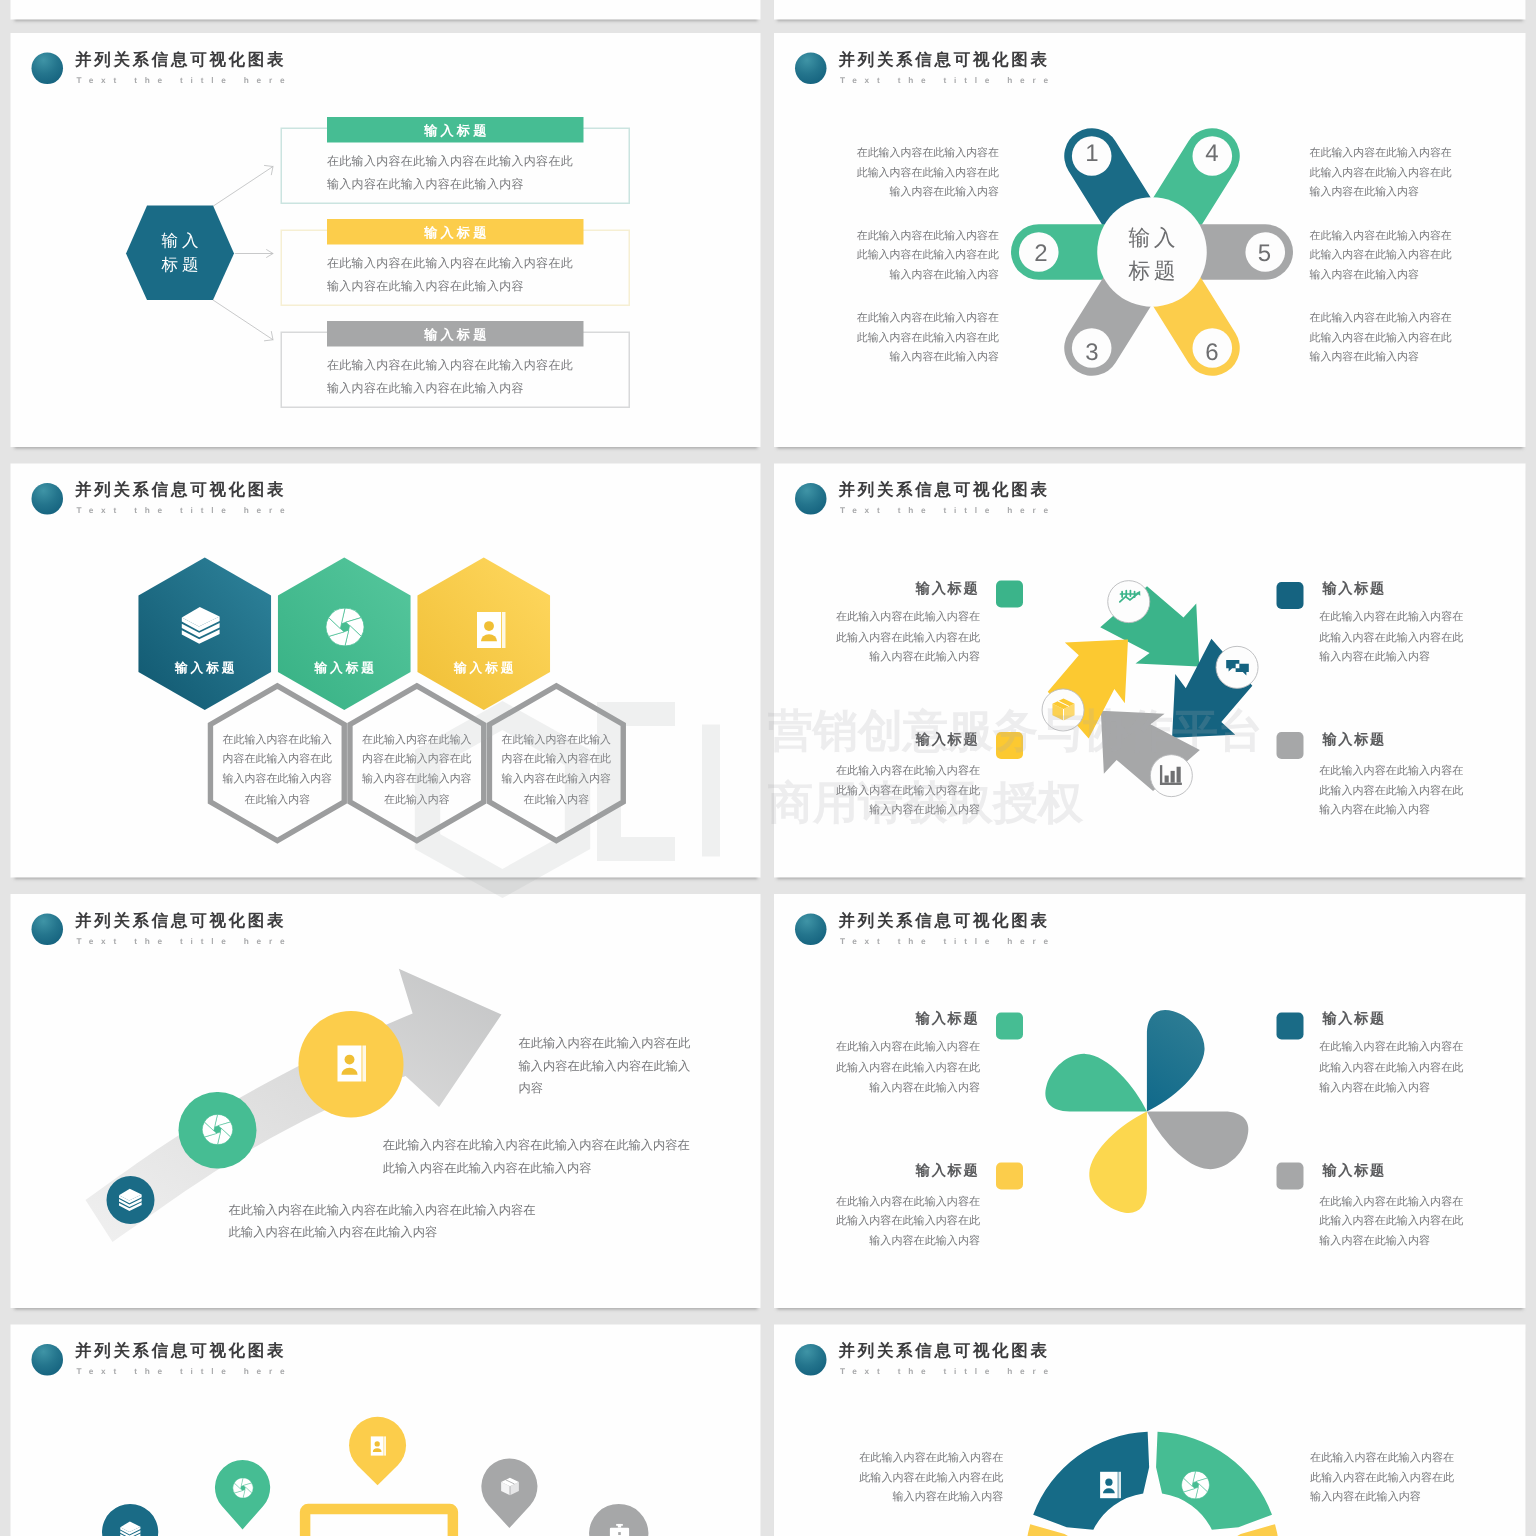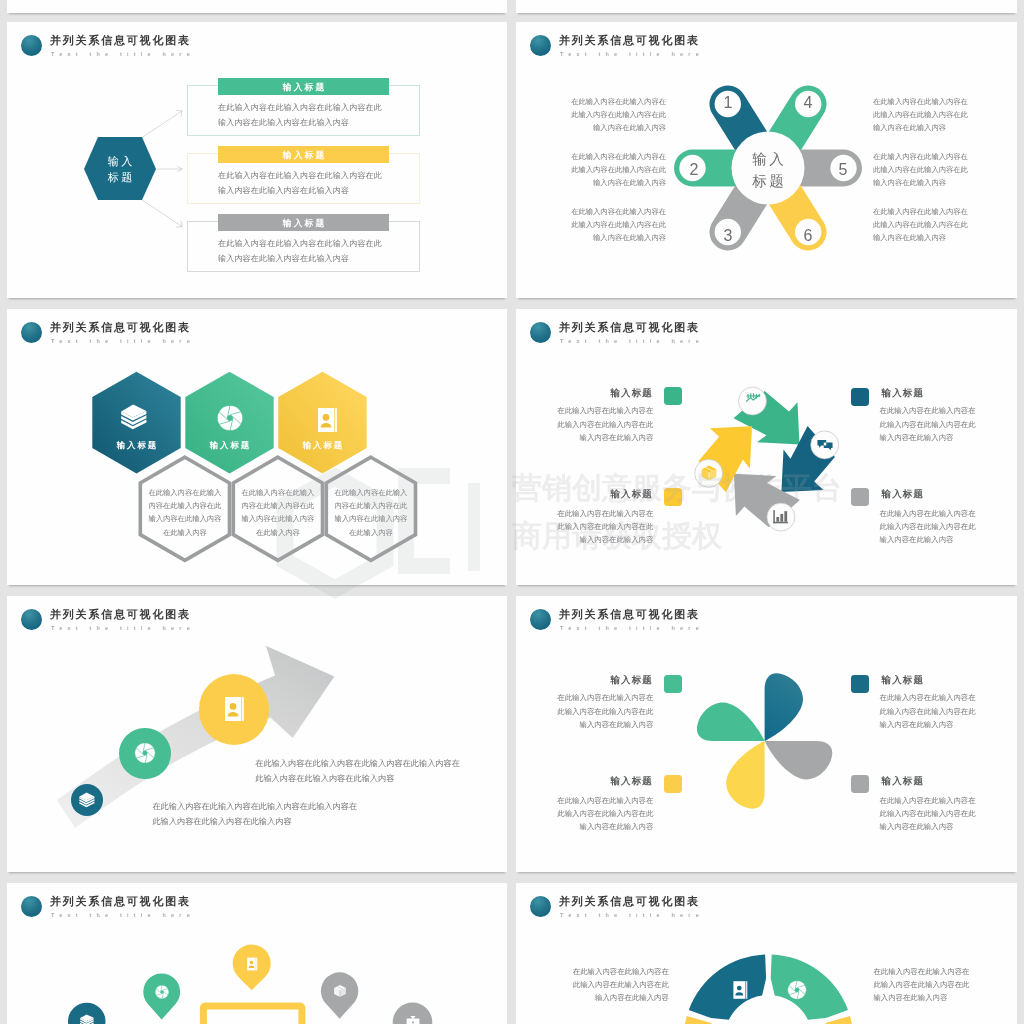--- a/index.html
+++ b/index.html
@@ -340,20 +340,21 @@
   </div>
   <div style="position:absolute;left:191.6px;top:78.2px;width:70.4px;height:70.4px;border-radius:50%;background:#fccd4b;">
     <svg viewBox="0 0 30 30" width="30" height="30" style="position:absolute;left:20.2px;top:20.2px;">
       <rect x="6" y="3" width="16" height="24" fill="#ffffff"></rect>
       <rect x="22.6" y="3" width="2.4" height="24" fill="#ffffff" opacity="0.85"></rect>
       <circle cx="14" cy="12.4" r="3.3" fill="#f0bf35"></circle>
       <path d="M8.6,22.5 a5.4,4.6 0 0,1 10.8,0 Z" fill="#f0bf35"></path>
     </svg>
   </div>
 
+  <div class="asc-body" style="left:338.6px;top:92px;width:119px;">在此输入内容在此输入内容在此输入内容在此输入内容在此输入内容</div>
   <div class="asc-body" style="left:248.2px;top:159.5px;width:209px;">在此输入内容在此输入内容在此输入内容在此输入内容在此输入内容在此输入内容在此输入内容</div>
   <div class="asc-body" style="left:145.4px;top:202.8px;width:209px;">在此输入内容在此输入内容在此输入内容在此输入内容在此输入内容在此输入内容在此输入内容</div>
 </div>
 
 <div class="slide c2" style="top:596px;">
   <div class="hdr">
     <div class="dot"></div>
     <div class="t1">并列关系信息可视化图表</div>
     <div class="t2">Text the title here</div>
   </div>

